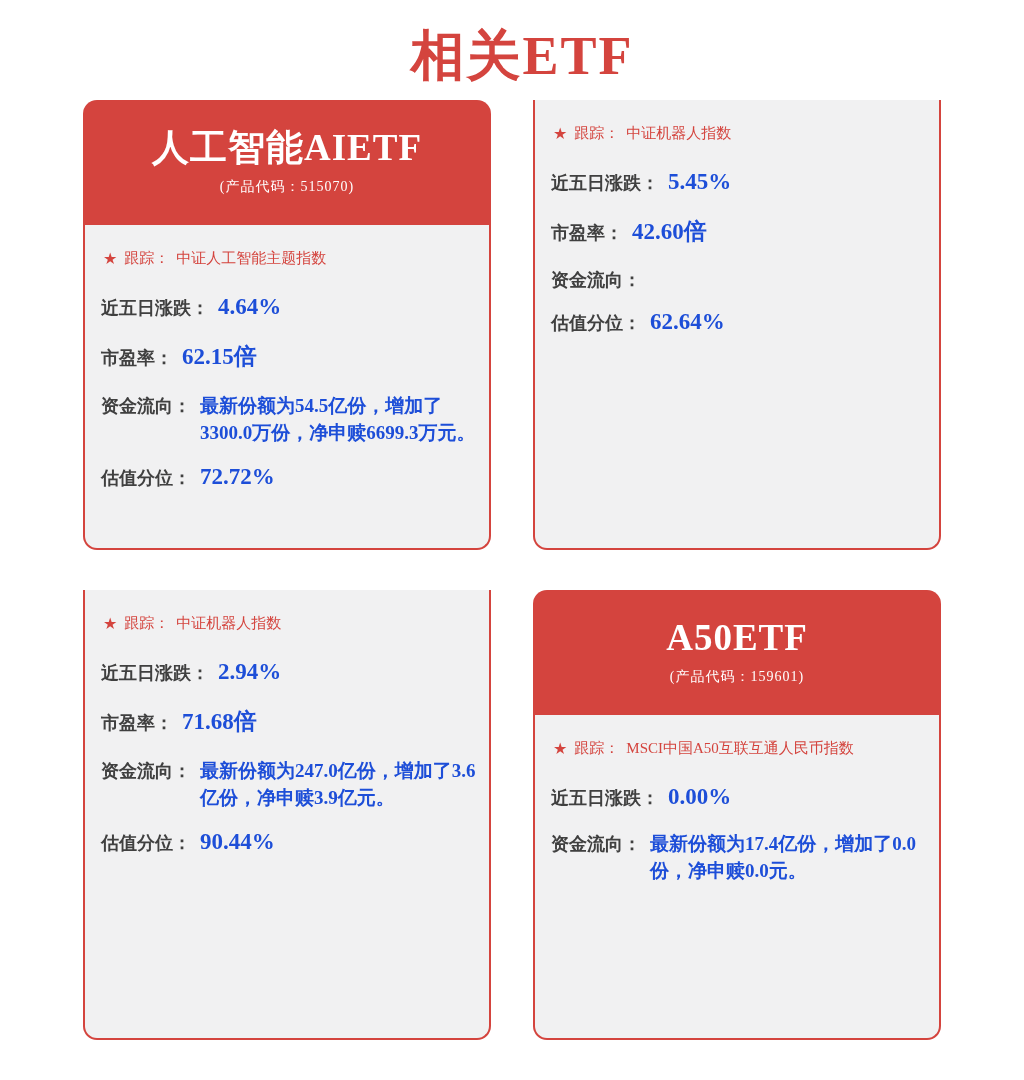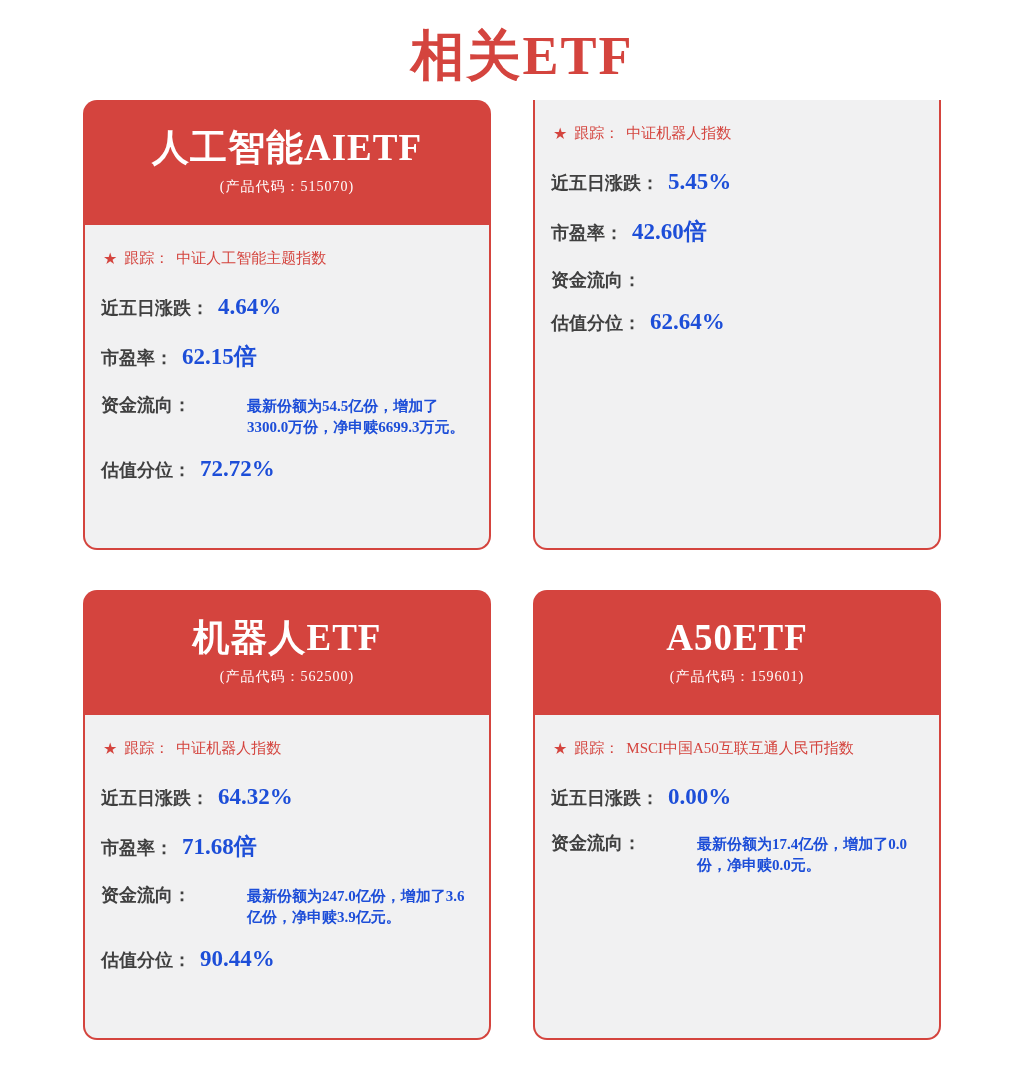--- a/index.html
+++ b/index.html
@@ -84,24 +84,23 @@
     white-space:nowrap;
     margin-right:9px;
   }
   .metric-value {
     font-size:23px;
     font-weight:bold;
     color:#1d4ed8;
   }
   .flow-row { margin-bottom:17px; }
   .flow-row .metric-value {
-    font-size:15px;
+    font-size:19px;
     line-height:1.42;
     flex:1;
-    margin-left:47px;
   }
 </style>
 </head>
 <body>
 
 <h1 class="page-title">相关ETF</h1>
 
 <div class="cards-grid">
 
   <section class="card">
@@ -153,33 +152,29 @@
         <span class="metric-label">资金流向：</span>
       </div>
       <div class="metric-row">
         <span class="metric-label">估值分位：</span>
         <span class="metric-value">62.64%</span>
       </div>
     </div>
   </section>
 
   <section class="card">
-    <header class="card-header">
-      <h2 class="etf-name">机器人ETF</h2>
-      <div class="etf-code">(产品代码：562500)</div>
-    </header>
     <div class="card-body">
       <div class="track-row">
         <span class="star">★</span>
         <span>跟踪：</span>
         <span>中证机器人指数</span>
       </div>
       <div class="metric-row">
         <span class="metric-label">近五日涨跌：</span>
-        <span class="metric-value">64.32%</span>
+        <span class="metric-value">2.94%</span>
       </div>
       <div class="metric-row">
         <span class="metric-label">市盈率：</span>
         <span class="metric-value">71.68倍</span>
       </div>
       <div class="metric-row flow-row">
         <span class="metric-label">资金流向：</span>
         <span class="metric-value">最新份额为247.0亿份，增加了3.6亿份，净申赎3.9亿元。</span>
       </div>
       <div class="metric-row">

